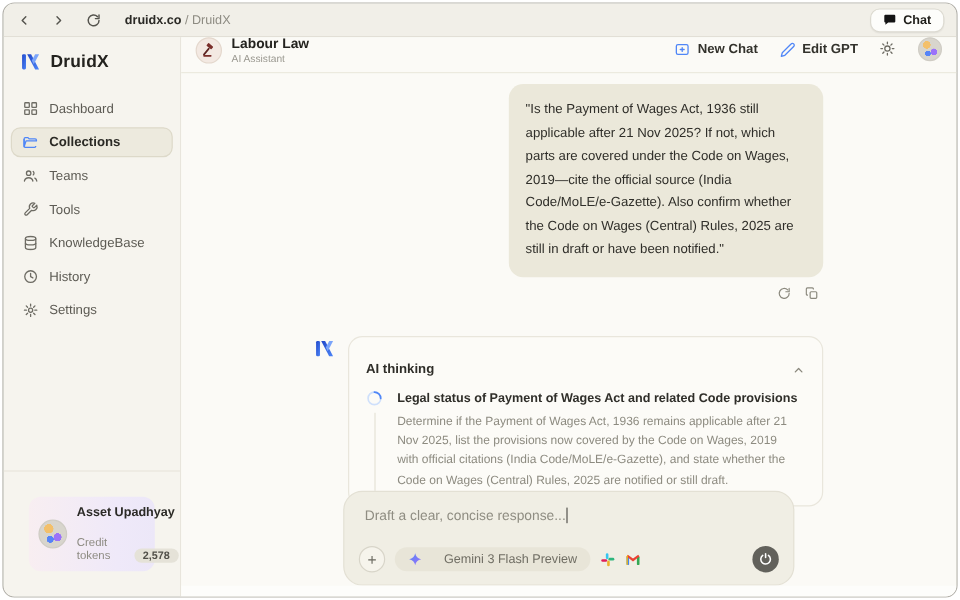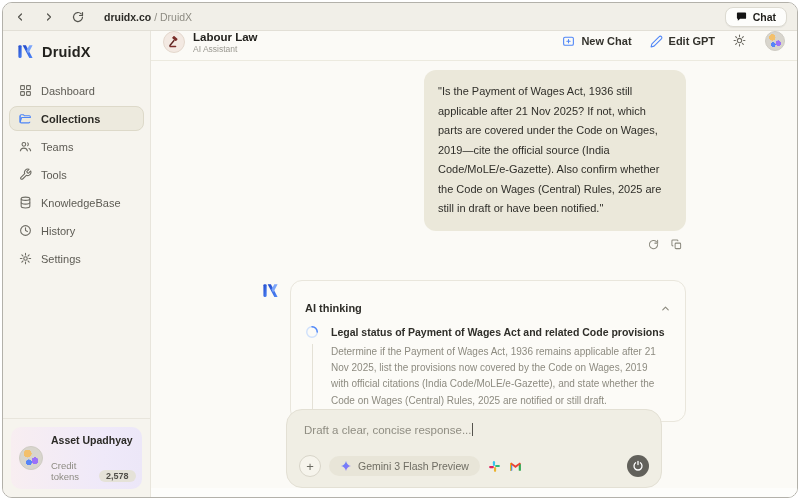--- a/index.html
+++ b/index.html
@@ -25,21 +25,21 @@
   .sidebar { width:148px; flex:0 0 148px; background:#f6f4ee; border-right:1px solid #e8e5dc;
              display:flex; flex-direction:column; }
   .brand { display:flex; align-items:center; gap:8px; padding:12px 14px 16px 14px; }
   .brand-name { font-size:14.5px; font-weight:800; color:#23221e; letter-spacing:.2px; }
   .nav { padding:2px 6px; display:flex; flex-direction:column; gap:3px; }
   .nav-item { display:flex; align-items:center; gap:9px; padding:5px 9px; border-radius:8px;
               font-size:11px; color:#5d5b54; border:1px solid transparent; cursor:pointer; }
   .nav-item .ni { width:13px; height:13px; display:flex; align-items:center; justify-content:center; color:#6e6c64; }
   .nav-item.active { background:#edeade; border-color:#ddd9c9; color:#2b2a25; font-weight:700; }
   .nav-item.active .ni { color:#4f86f7; }
-  .sidebar-footer { margin-top:auto; border-top:1px solid #e8e5dc; padding:8px; }
+  .sidebar-footer { margin-top:auto; border-top:1px solid #e8e5dc; padding:21px; }
   .user-card { display:flex; align-items:center; gap:8px; padding:7px 8px; border-radius:10px;
                background:linear-gradient(90deg,#f8eef1 0%, #efe9f9 70%, #ece7f8 100%); cursor:pointer; }
   .user-av { width:24px; height:24px; border-radius:50%; flex:0 0 24px;
              background:radial-gradient(circle at 35% 30%, #f3c06b 0 18%, transparent 19%),
                         radial-gradient(circle at 68% 62%, #9b72f9 0 16%, transparent 17%),
                         radial-gradient(circle at 40% 70%, #5684f7 0 14%, transparent 15%),
                         #d8d5cd; border:1px solid #cfccc4; }
   .user-meta { min-width:0; }
   .user-name { font-size:10.5px; font-weight:700; color:#2b2a26; white-space:nowrap; }
   .credit-row { display:flex; align-items:flex-end; gap:20px; font-size:9.5px; color:#8d8b82; margin-top:14px; }
@@ -83,21 +83,21 @@
 
   
   .composer-wrap { display:flex; justify-content:center; flex:0 0 auto; }
   .composer { width:376px; background:#f0eee4; border:1px solid #e3e0d4; border-radius:16px;
               padding:13px 12px 10px; display:flex; flex-direction:column; gap:19px; }
   .placeholder { font-size:11.5px; color:#8f8d82; padding:0 5px; display:flex; align-items:center; cursor:text; }
   .caret { width:1px; height:13px; background:#55544e; margin-left:1px; }
   .controls { display:flex; align-items:center; gap:8px; }
   .plus-btn { width:22px; height:22px; border-radius:50%; border:1px solid #d8d5c9; background:#f6f4ec;
               color:#6b6a61; display:flex; align-items:center; justify-content:center; font-size:13px; cursor:pointer; }
-  .model-pill { display:flex; align-items:center; gap:6px; background:#e8e5d8; border-radius:99px;
+  .model-pill { display:flex; align-items:center; gap:18px; background:#e8e5d8; border-radius:99px;
                 padding:4px 11px; font-size:10.5px; font-weight:500; color:#6f6d63; cursor:pointer; }
   .int-ico { width:13px; height:13px; display:flex; cursor:pointer; }
   .send-btn { margin-left:auto; width:22px; height:22px; border-radius:50%; background:#62615b;
               display:flex; align-items:center; justify-content:center; cursor:pointer; }
   .main-footer { height:9px; flex:0 0 9px; background:#fdfdfb; }
   svg { display:block; }
 </style>
 </head>
 <body>
 

